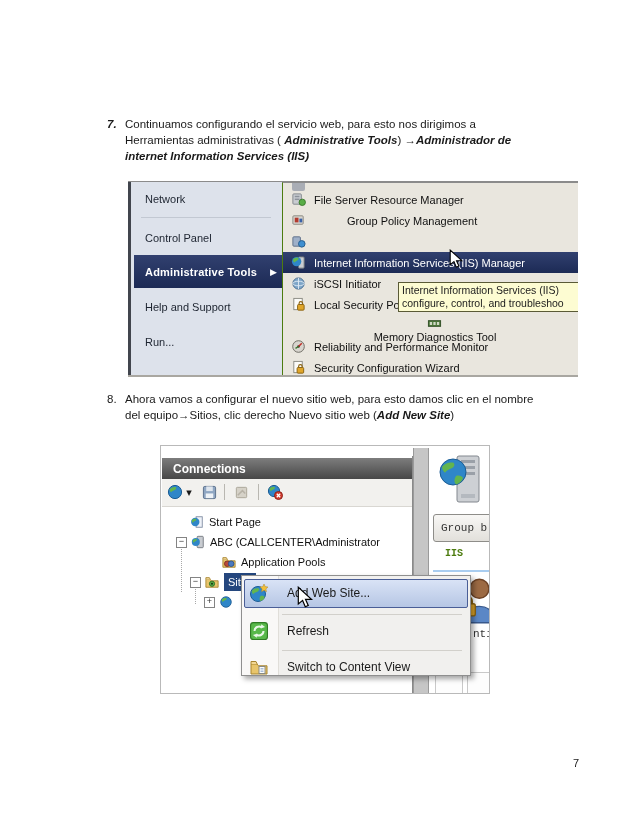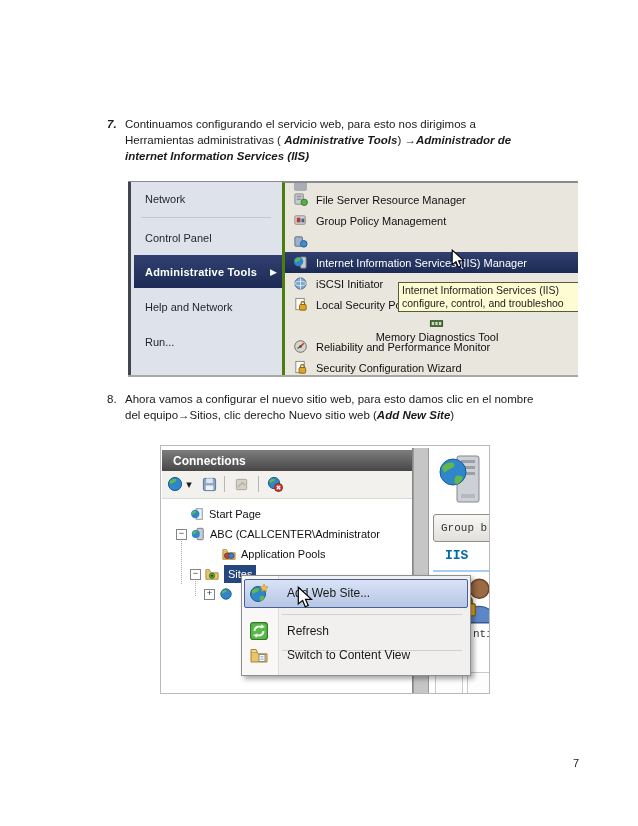--- a/index.html
+++ b/index.html
@@ -16,53 +16,53 @@
          border-top:1px solid #8b8b8b;border-bottom:2px solid #a9a7a1;font-size:11px;}
   .sm-left{position:absolute;left:0;top:0;width:154px;height:193px;background:#dde2eb;
            border-left:3px solid #41454d;}
   .sm-item{position:absolute;left:14px;color:#1d2430;white-space:nowrap;}
   .sm-sep{position:absolute;left:10px;width:130px;border-top:1px solid #c2c8d2;}
   .sm-hl{position:absolute;left:3px;right:0;top:73px;height:33px;
          background:linear-gradient(#31406f,#1c2a55);color:#fff;display:flex;align-items:center;}
   .sm-hl .lbl{margin-left:11px;font-weight:bold;letter-spacing:.2px;}
   .sm-hl .arr{position:absolute;right:8px;font-size:9px;}
   .submenu{position:absolute;left:154px;top:0;width:296px;height:193px;background:#e9e6de;
-           border-left:3px solid #4d7c0f;border-top:1px solid #8b8b8b;}
+           border-left:1px solid #4d7c0f;border-top:1px solid #8b8b8b;}
   .mi{position:absolute;left:0;width:296px;height:21px;display:flex;align-items:center;color:#101010;}
   .mi .ic{width:16px;height:16px;margin-left:7px;flex:0 0 16px;display:flex;align-items:center;justify-content:center;}
   .mi .tx{margin-left:8px;white-space:nowrap;}
   .mi.hl{background:linear-gradient(#31406f,#1c2a55);color:#fff;}
   .clipfrag{position:absolute;left:9px;top:0;width:13px;height:8px;background:#a9adb5;border-radius:0 0 2px 2px;}
   .tooltip{position:absolute;left:270px;top:100px;width:200px;background:#fdfcd2;border:1px solid #5a5a36;
            font-size:10.5px;line-height:13px;color:#1c1c1c;padding:1px 3px;white-space:nowrap;overflow:hidden;z-index:5;}
   .cursor{position:absolute;z-index:9;}
 
   
   .shot2{position:absolute;left:160px;top:445px;width:328px;height:247px;overflow:hidden;background:#fff;
          border:1px solid #b9b9b9;font-size:11px;}
-  .conn{position:absolute;left:1px;top:2px;width:250px;height:245px;background:#fff;border-right:1px solid #8a8a8a;}
+  .conn{position:absolute;left:1px;top:10px;width:250px;height:245px;background:#fff;border-right:1px solid #8a8a8a;}
   .conn-hdr{position:absolute;left:0;top:2px;width:250px;height:21px;background:linear-gradient(#7d7d7d,#474747);
             color:#fff;font-weight:bold;font-size:12px;display:flex;align-items:center;}
   .conn-hdr span{margin-left:11px;}
   .conn-tools{position:absolute;left:0;top:23px;width:250px;height:27px;background:#f2f1ee;border-bottom:1px solid #d9d7d2;}
   .tb{position:absolute;top:4px;width:18px;height:18px;display:flex;align-items:center;justify-content:center;}
   .tbsep{position:absolute;top:5px;height:16px;border-left:1px solid #b9b7b1;}
   .tree-row{position:absolute;display:flex;align-items:center;height:18px;white-space:nowrap;color:#111;}
   .expander{width:9px;height:9px;border:1px solid #848484;background:#fff;font-size:9px;line-height:7px;
             text-align:center;color:#333;flex:0 0 9px;margin-right:4px;}
   .ticon{width:15px;height:14px;margin-right:4px;flex:0 0 15px;display:flex;align-items:center;}
   .sel-node{background:#25477e;color:#fff;padding:3px 4px;}
   .guide{position:absolute;border-left:1px dotted #a8a8a8;}
   .scrollcol{position:absolute;left:252px;top:2px;width:14px;height:245px;background:#c6c6c6;
              border-left:1px solid #9a9a9a;border-right:1px solid #9a9a9a;}
   .rpanel{position:absolute;left:272px;top:0;width:62px;height:247px;background:#fff;font-family:Liberation Mono, monospace;}
   .groupby{position:absolute;left:0px;top:68px;width:70px;height:26px;background:linear-gradient(#f8f7f5,#e2e0db);
            border:1px solid #8e8d89;border-radius:3px;color:#333;font-size:11px;display:flex;align-items:center;}
   .groupby span{margin-left:7px;white-space:nowrap;}
-  .iis-h{position:absolute;left:12px;top:102px;font-weight:bold;font-size:13px;color:#0369a1;}
+  .iis-h{position:absolute;left:12px;top:102px;font-weight:bold;font-size:10px;color:#4d7c0f;}
   .iis-underline{position:absolute;left:0;top:124px;width:62px;border-top:2px solid #a9cdf0;}
   .ntifrag{position:absolute;left:40px;top:182px;color:#333;}
   .botbox{position:absolute;top:226px;width:26px;height:24px;background:#fdfdfd;border:1px solid #c9c9c9;border-radius:2px;}
 
   
   .ctx{position:absolute;left:80px;top:129px;width:228px;height:99px;background:#f1f0ee;border:1px solid #8f8f8f;
        box-shadow:3px 3px 5px rgba(0,0,0,.35);z-index:8;}
   .ctx-gutter{position:absolute;left:0;top:0;width:36px;height:100%;background:#f9f8f7;border-right:1px solid #e0ded9;}
   .ctx-item{position:absolute;left:0;width:228px;height:26px;display:flex;align-items:center;font-size:12px;color:#1a1a1a;}
   .ctx-item .cic{width:20px;height:20px;margin-left:7px;flex:0 0 20px;display:flex;align-items:center;justify-content:center;}
@@ -87,39 +87,39 @@
 
   <div class="shot1">
     <div class="sm-left">
       <div class="sm-item" style="top:11px;">Network</div>
       <div class="sm-sep" style="top:35px;"></div>
       <div class="sm-item" style="top:50px;">Control Panel</div>
       <div class="sm-hl">
         <span class="lbl">Administrative Tools</span>
         <span class="arr">▶</span>
       </div>
-      <div class="sm-item" style="top:119px;">Help and Network</div>
+      <div class="sm-item" style="top:119px;">Help and Support</div>
       <div class="sm-item" style="top:154px;">Run...</div>
     </div>
 
     <div class="submenu">
       <div class="clipfrag"></div>
 
       <div class="mi" style="top:6px;">
         <span class="ic">
             <svg width="15" height="15" viewBox="0 0 16 16">
               <rect x="2" y="2" width="9" height="11" rx="1" fill="#c9ccd1" stroke="#80858c"></rect>
               <rect x="4" y="4" width="5" height="1.6" fill="#8d939b"></rect>
               <rect x="4" y="7" width="5" height="1.6" fill="#8d939b"></rect>
               <circle cx="12" cy="11" r="3.4" fill="#58ad46" stroke="#3a7a2d"></circle>
             </svg>
           </span>
         <span class="tx">File Server Resource Manager</span>
       </div>
-      <div class="mi" style="top:27px;">
+      <div class="mi" style="top:27px;gap:33px;">
         <span class="ic">
             <svg width="15" height="15" viewBox="0 0 16 16">
               <rect x="2" y="3" width="11" height="9" rx="1" fill="#d8d5ce" stroke="#8a8780"></rect>
               <rect x="4" y="5" width="4" height="5" fill="#b23a2e"></rect>
               <rect x="9" y="6" width="3" height="4" fill="#3a62a8"></rect>
             </svg>
           </span>
         <span class="tx">Group Policy Management</span>
       </div>
       <div class="mi" style="top:48px;">
@@ -375,21 +375,21 @@
               <polygon points="10,2 13.4,4.4 9.6,5.8" fill="#eaf6e8"></polygon>
               <path d="M12 8a4 4 0 0 1-6.4 3.2" stroke="#eaf6e8" stroke-width="1.8" fill="none"></path>
               <polygon points="6,14 2.6,11.6 6.4,10.2" fill="#eaf6e8"></polygon>
             </svg>
           </span>
         <span class="ctx-lbl">Refresh</span>
       </div>
 
       <div class="ctx-sep" style="top:74px;"></div>
 
-      <div class="ctx-item" style="top:66px;text-align:right;">
+      <div class="ctx-item" style="top:78px;text-align:right;">
         <span class="cic">
             <svg width="18" height="18" viewBox="0 0 18 16">
               <path d="M1 5h6l1.5 1.8H17V15H1z" fill="#e8c56b" stroke="#a8852f"></path>
               <path d="M1 5V2.5h5L7.2 5" fill="#f2d795" stroke="#a8852f"></path>
               <rect x="9" y="7.5" width="6" height="7" fill="#fdfdfa" stroke="#8a8a82"></rect>
               <path d="M10.5 9.5h3M10.5 11h3M10.5 12.5h3" stroke="#9db4d6" stroke-width=".9"></path>
             </svg>
           </span>
         <span class="ctx-lbl">Switch to Content View</span>
       </div>

